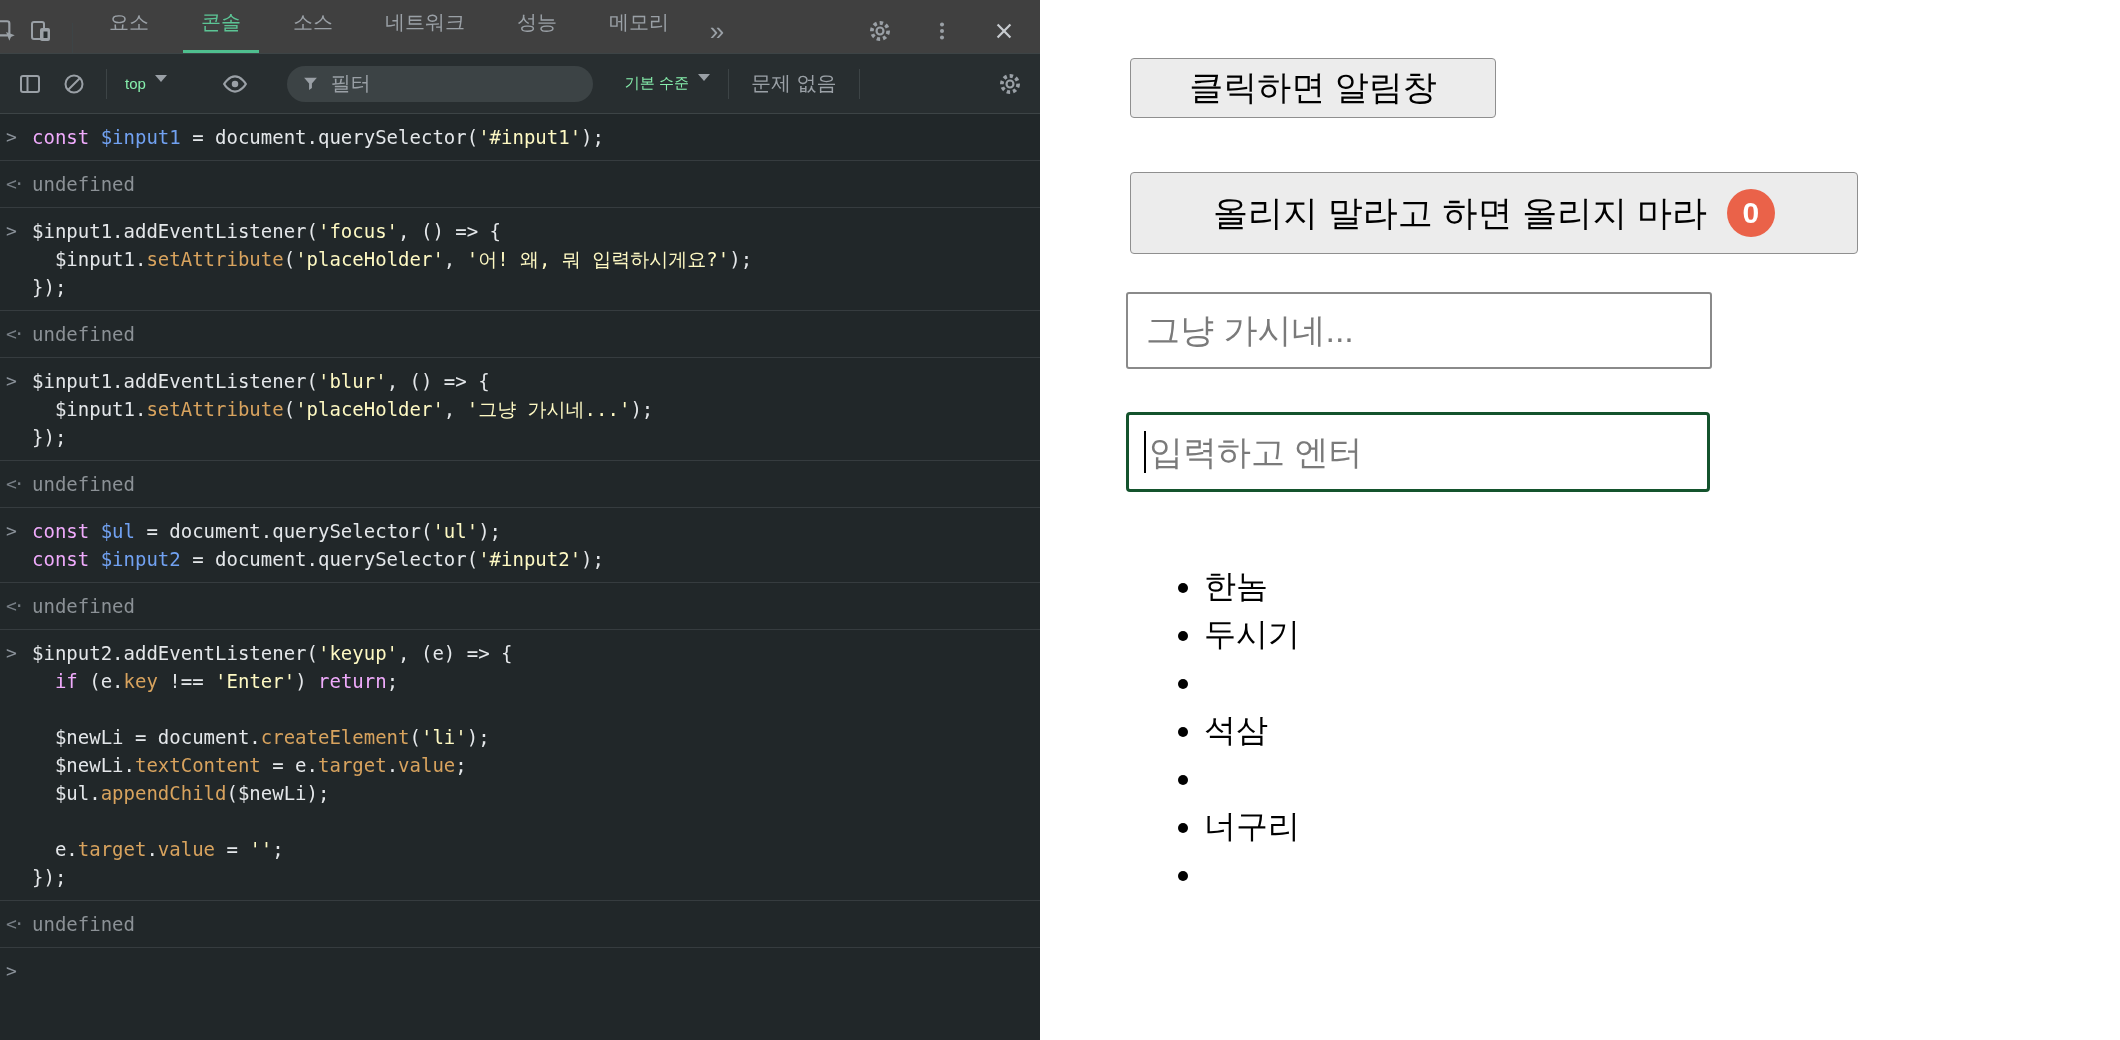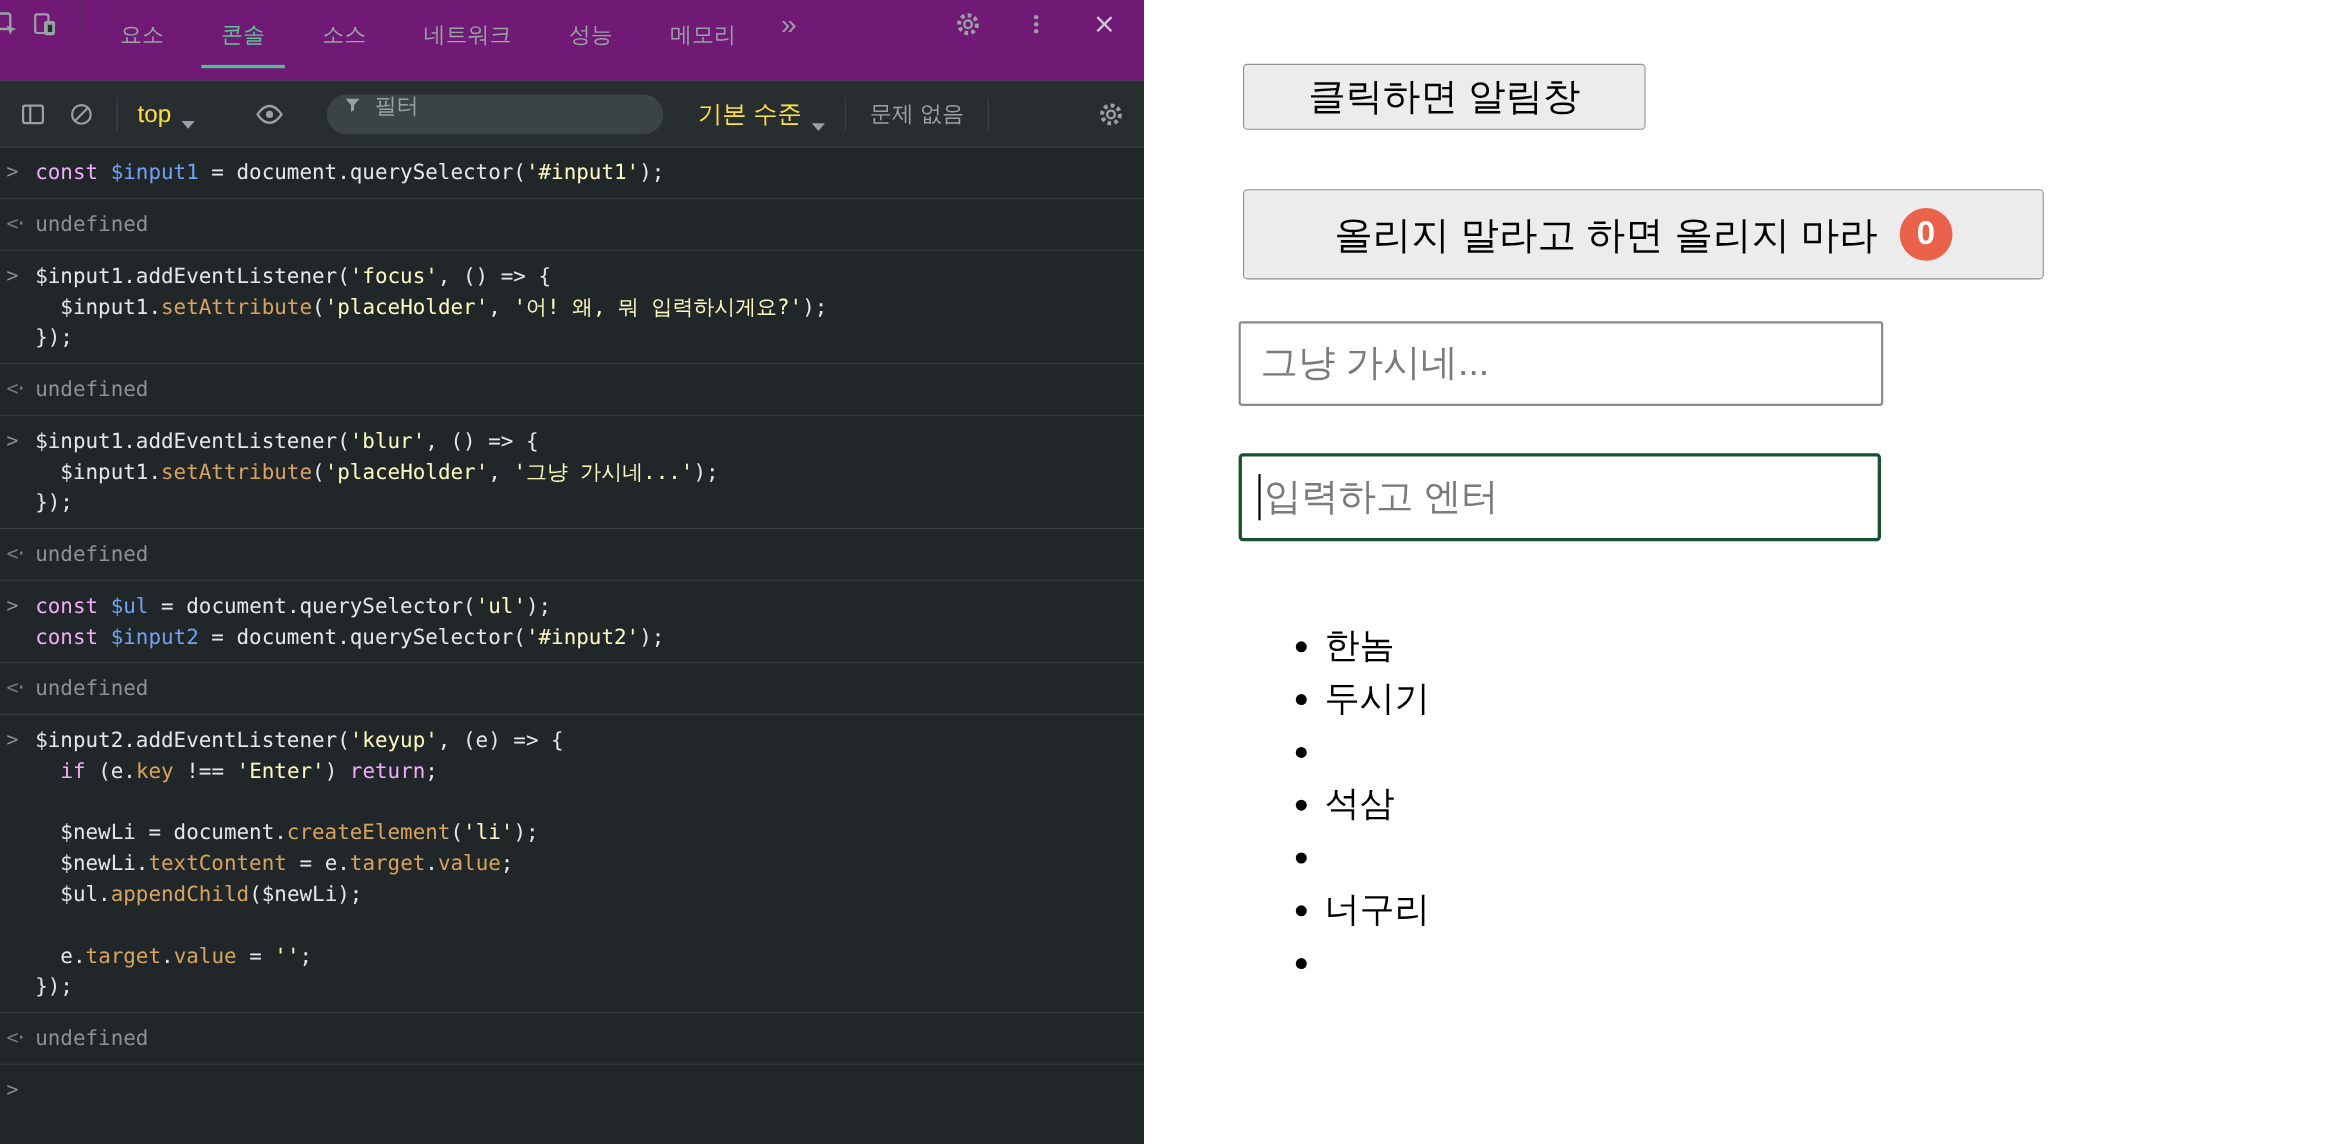--- a/index.html
+++ b/index.html
@@ -2,33 +2,33 @@
 <html><head>
 <meta charset="utf-8">
 <style>
   *{margin:0;padding:0;box-sizing:border-box}
   html,body{width:2120px;height:1040px;overflow:hidden;background:#fff;
     font-family:"Liberation Sans","DejaVu Sans",sans-serif}
   .screen{position:relative;width:2120px;height:1040px}
 
   
   .devtools{position:absolute;left:0;top:0;width:1040px;height:1040px;background:#212729;color:#e4e7ea}
-  .tabbar{height:74px;display:flex;align-items:flex-start;background:#701a75;border-bottom:1px solid #3d4446;overflow:hidden}
+  .tabbar{height:54px;display:flex;align-items:flex-end;background:#404040;border-bottom:1px solid #3d4446;overflow:hidden}
   .tab{padding:0 26px;height:62px;display:flex;align-items:center;font-size:20px;color:#9aa0a6;position:relative}
   .tab.active{color:#5cc495}
   .tab.active::after{content:"";position:absolute;left:8px;right:8px;bottom:0;height:3px;background:#4fbf8f}
   .icon-btn{width:44px;height:44px;display:flex;align-items:center;justify-content:center;color:#9aa0a6;flex:0 0 auto}
   .vsep{width:1px;height:30px;background:#3d4446;margin:0 10px;flex:0 0 auto}
   .right-cluster{margin-left:auto;display:flex;align-items:center;gap:18px;padding-right:14px}
   .chevrons{font-size:26px;color:#9aa0a6;line-height:1}
 
   .toolbar2{height:60px;display:flex;align-items:center;background:#282e30;border-bottom:1px solid #3d4446;padding:0 8px}
-  .dropdown{display:flex;align-items:flex-end;gap:9px;font-size:22px;color:#fde047;padding:0 8px}
+  .dropdown{display:flex;align-items:flex-start;gap:9px;font-size:15px;color:#86efac;padding:0 8px}
   .tri-down{width:0;height:0;border-left:6px solid transparent;border-right:6px solid transparent;border-top:7px solid #9aa0a6}
-  .filter-pill{display:flex;align-items:flex-start;gap:12px;background:#3c4345;border-radius:18px;height:36px;width:306px;padding:0 15px;margin-left:30px}
+  .filter-pill{display:flex;align-items:center;gap:12px;background:#3c4345;border-radius:18px;height:36px;width:306px;padding:0 15px;margin-left:30px}
   .filter-pill input{background:transparent;border:none;outline:none;color:#e4e7ea;font-size:20px;width:100%;font-family:inherit}
   .filter-pill input::placeholder{color:#9aa0a6;opacity:1}
   .levels{margin-left:24px}
   .issues{font-size:20px;color:#9aa0a6;padding:0 12px;white-space:nowrap}
 
   
   .console{font-family:"DejaVu Sans Mono","Liberation Mono",monospace;font-size:19px;line-height:28px}
   .entry{display:flex;padding:9px 10px 9px 6px;border-bottom:1px solid #363c3f}
   .entry.prompt{border-bottom:none}
   .marker{width:26px;flex:0 0 26px;color:#8a9199;font-size:18px}

